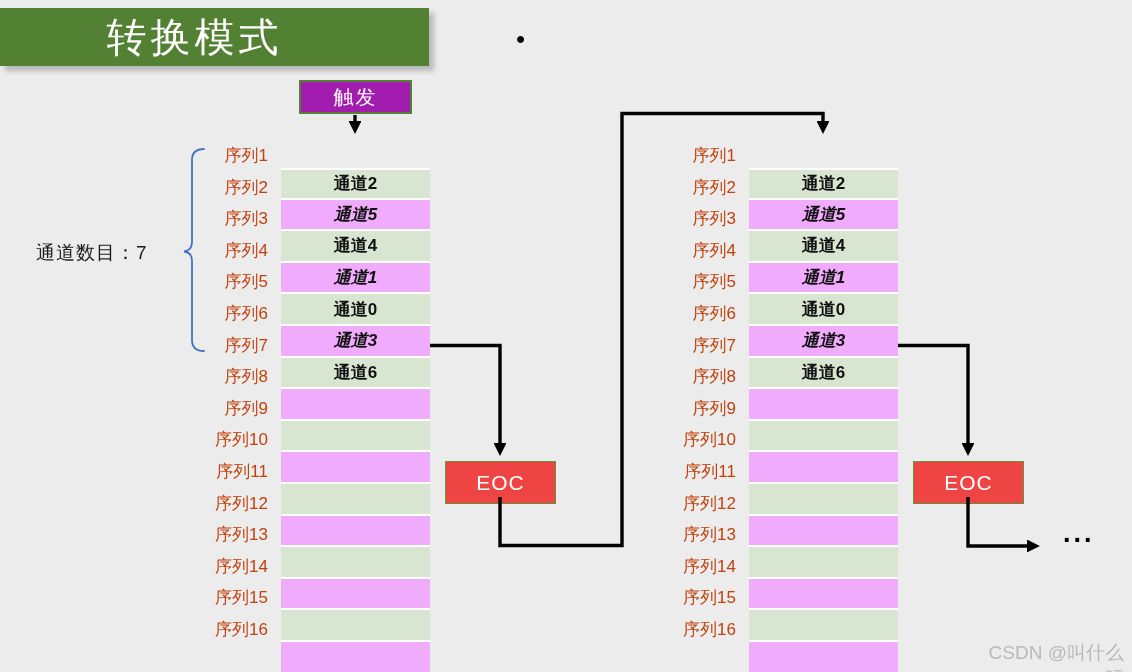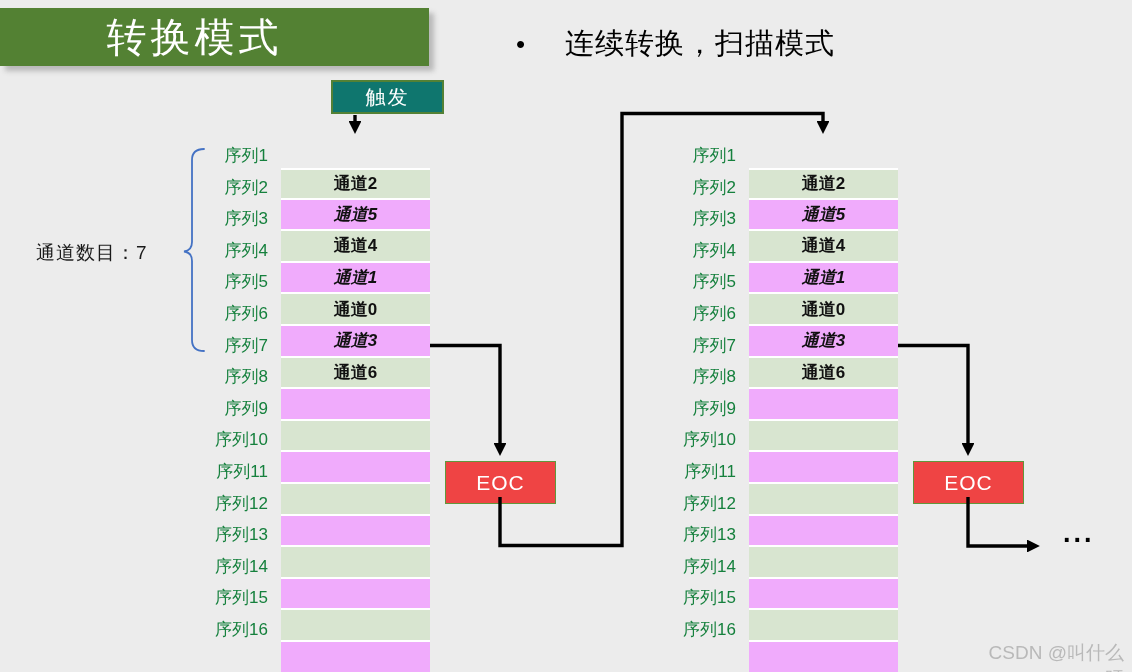--- a/index.html
+++ b/index.html
@@ -11,30 +11,30 @@
     position:absolute;left:0;top:8px;width:429px;height:58px;background:#538133;
     box-shadow:5px 5px 5px #b9b9b9;display:flex;align-items:center;justify-content:center;
     padding-right:40px;box-sizing:border-box;
   }
   .banner span{color:#ffffff;font-size:40px;letter-spacing:4px;}
   .bullet{position:absolute;left:516px;top:24px;display:flex;align-items:center;color:#000;}
   .bullet .dot{font-size:26px;margin-right:40px;}
   .bullet .btxt{font-size:29px;letter-spacing:1px;}
   .trigger{
     position:absolute;left:299px;top:80px;width:113px;height:34px;box-sizing:border-box;
-    background:#0f766e;border:2px solid #538135;color:#fff;font-size:20px;
-    display:flex;align-items:center;justify-content:center;letter-spacing:2px;margin-left:32px;
+    background:#a21caf;border:2px solid #538135;color:#fff;font-size:20px;
+    display:flex;align-items:center;justify-content:center;letter-spacing:2px;
   }
   .count-label{position:absolute;left:36px;top:240px;font-size:19px;color:#1a1a1a;letter-spacing:1px;}
   .table{position:absolute;top:140px;}
   #table-left{left:180px;}
   #table-right{left:648px;}
   .trow{display:flex;height:31.6px;}
   .seq{
-    width:88px;margin-right:13px;text-align:right;font-size:17px;color:#15803d;
+    width:88px;margin-right:13px;text-align:right;font-size:17px;color:#c2410c;
     line-height:31.6px;white-space:nowrap;
   }
   .cell{
     width:149px;height:31.6px;box-sizing:border-box;border-bottom:2px solid #ffffff;
     display:flex;align-items:center;justify-content:center;
     font-size:17px;font-weight:bold;color:#111;margin-top:28px;
   }
   .trow:first-child .cell{border-top:2px solid #ffffff;}
   .trow.odd .cell{background:#d8e5d0;}
   .trow.even .cell{background:#f0abfc;font-style:italic;}
@@ -53,21 +53,20 @@
 <body>
 
 <div class="stage">
 
   <div class="banner">
     <span>转换模式</span>
   </div>
 
   <div class="bullet">
     <span class="dot">•</span>
-    <span class="btxt">连续转换，扫描模式</span>
   </div>
 
   <div class="trigger">触发</div>
 
   <div class="count-label">通道数目：7</div>
 
   <div class="table" id="table-left">
       <div class="trow odd">
         <span class="seq">序列1</span>
         <div class="cell">通道2</div>

